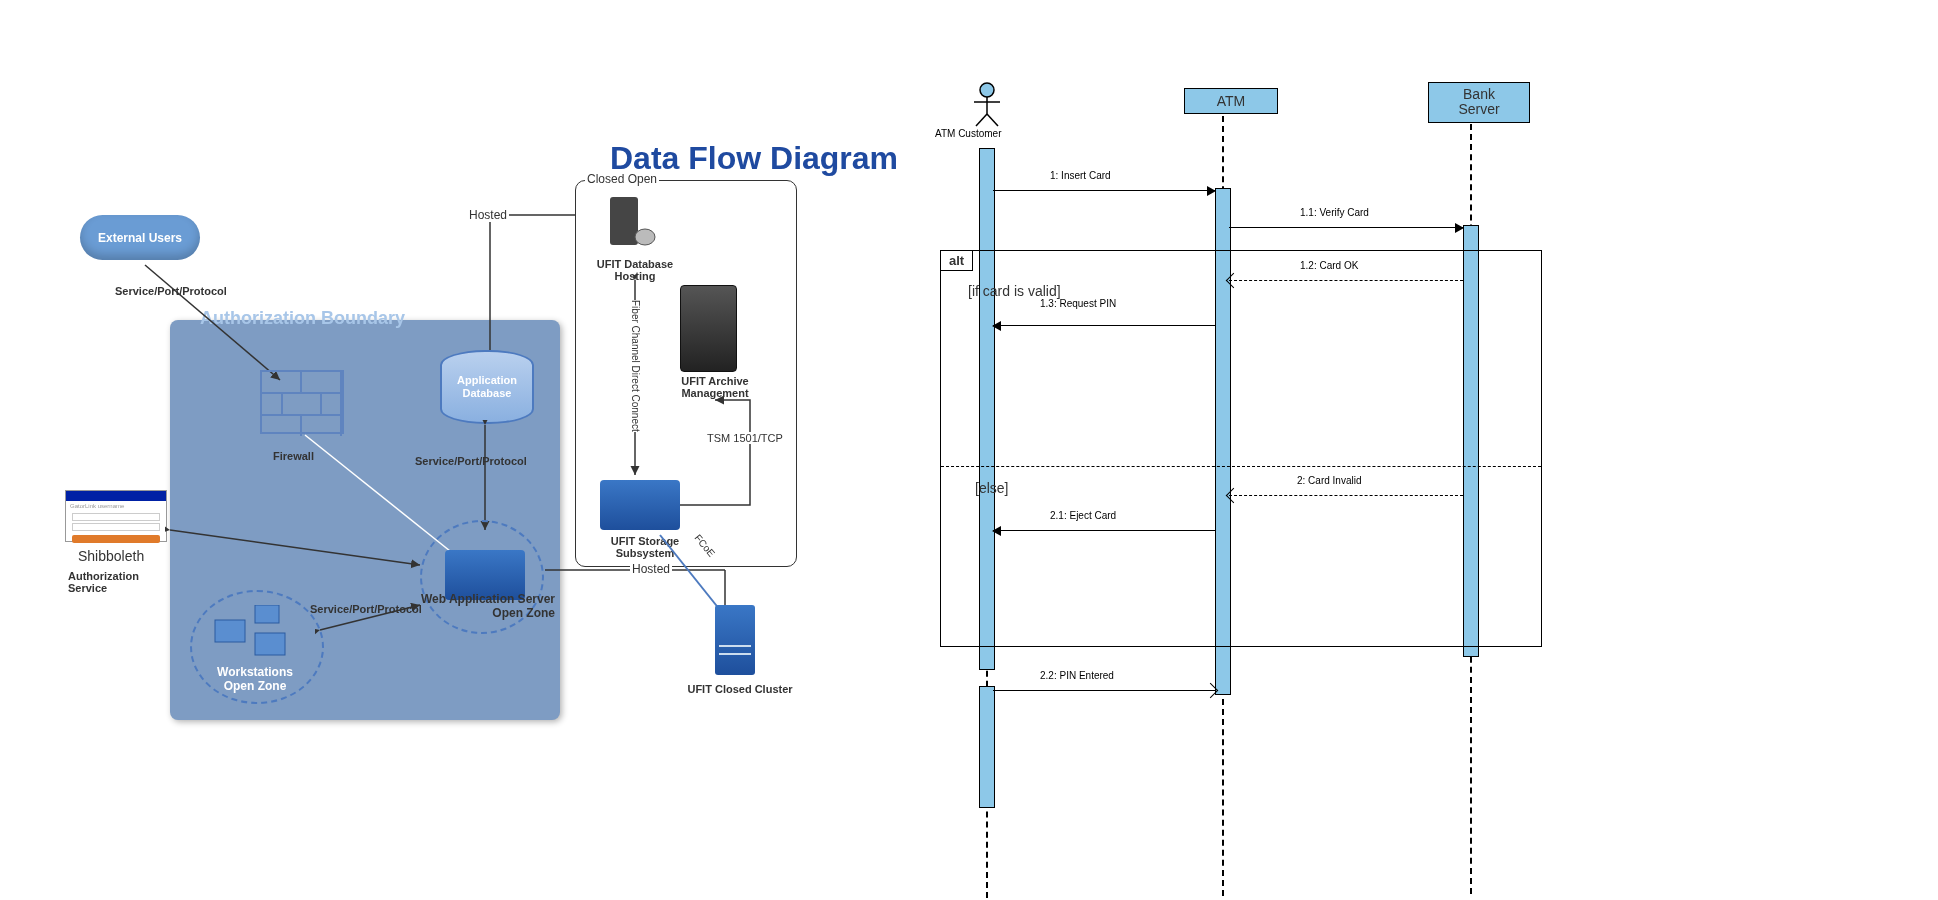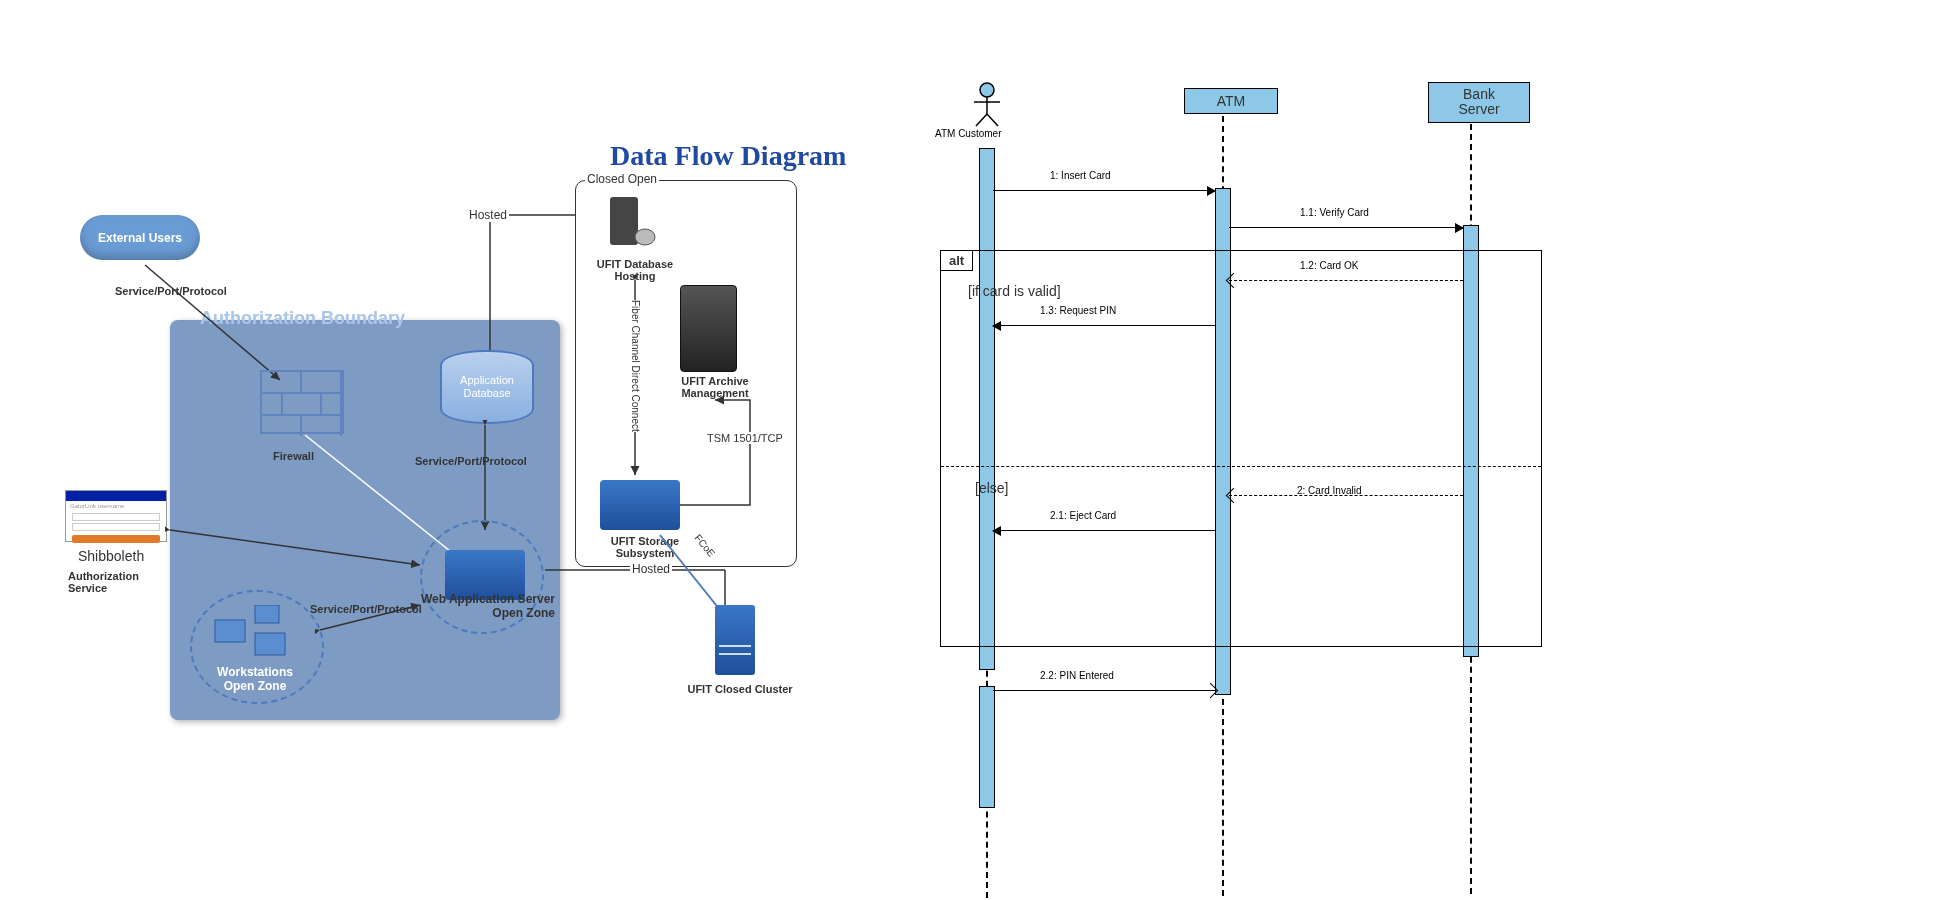--- a/index.html
+++ b/index.html
@@ -2,34 +2,34 @@
 <html><head>
 <meta charset="utf-8">
 <style>
   html,body{margin:0;padding:0;font-family:"Segoe UI",Arial,sans-serif;background:#fff;color:#333}
   .page{position:relative;width:1938px;height:900px}
   .abs{position:absolute}
   
   .uf-logo{font-family:Georgia,serif;font-weight:900;color:#0021a5;font-size:40px;letter-spacing:1px}
   .uf-title{font-family:Georgia,serif;color:#0021a5;font-size:28px}
   .uf-sub{font-size:14px;color:#6a83b5}
-  .dfd-title{font-family:Liberation Serif, serif;font-weight:700;color:#1f4aa0;font-size:28px}
+  .dfd-title{font-family:Liberation Sans, sans-serif;font-weight:700;color:#1f4aa0;font-size:32px}
   .boundary-box{background:#7e9cc3;border-radius:8px;box-shadow:2px 2px 6px rgba(0,0,0,.3)}
   .boundary-title{color:#a8c6e8;font-size:18px;font-weight:600}
   .closed-zone{border:1px solid #333;border-radius:10px}
   .small-label{font-size:12px;color:#333;background:#fff;padding:0 2px}
   .tiny-label{font-size:11px;color:#333;font-weight:600}
   .node-label{font-size:12px;font-weight:600;color:#333;text-align:right}
   .node-label-light{font-size:12px;font-weight:600;color:#fff;text-align:center}
   .firewall{width:80px;height:60px;border:2px solid #5f84bf}
   .firewall .row{height:20px;border-bottom:2px solid #5f84bf;display:flex}
   .firewall .row div{border-right:2px solid #5f84bf;flex:1}
   .cloud{background:#6a9cd4;border-radius:40px;color:#fff;font-size:12px;font-weight:600;display:flex;align-items:center;justify-content:center;box-shadow:inset 0 -5px 10px rgba(0,0,0,.2)}
   .cloud::before,.cloud::after{content:"";position:absolute;background:#6a9cd4;border-radius:50%}
-  .db-cyl{width:90px;height:70px;border:2px solid #4d7abf;border-radius:45px/15px;background:linear-gradient(#b9d0ee,#8ab0e0);display:flex;align-items:center;justify-content:center;color:#fff;font-size:11px;font-weight:400;text-align:center;line-height:1.2}
+  .db-cyl{width:90px;height:70px;border:2px solid #4d7abf;border-radius:45px/15px;background:linear-gradient(#b9d0ee,#8ab0e0);display:flex;align-items:center;justify-content:center;color:#fff;font-size:11px;font-weight:700;text-align:center;line-height:1.2}
   .circle-group{border:2px dashed #4d7abf;border-radius:50%}
   .server-rack{width:70px;height:100px;background:linear-gradient(#555,#222);border-radius:4px;border:1px solid #111}
   .storage-box{width:80px;height:50px;background:linear-gradient(#3a77c6,#1e4f9c);border-radius:4px}
   .vm-box{width:40px;height:70px;background:linear-gradient(#3a77c6,#1e4f9c);border-radius:3px}
   .shib-box{width:100px;height:50px;border:1px solid #999;background:#fff;font-size:6px}
   .shib-bar{height:10px;background:#0021a5}
   .shib-btn{height:8px;background:#e07a2a;margin:4px 6px;border-radius:2px}
   
   .sd-box{border:1px solid #000;background:#8dc8e8;font-size:14px;text-align:center;padding:4px 22px}
   .lifeline{border-left:2px dashed #000;width:0}
@@ -247,26 +247,26 @@
     <div class="alt-tag">alt</div>
     <div class="abs alt-div" style="top:215px;left:0"></div>
   </div>
 
   <div class="abs guard" style="left:968px;top:283px">[if card is valid]</div>
 
   <div class="abs arrow-dash ar-open-left" style="left:1229px;top:280px;width:234px"></div>
   <div class="abs msg-label" style="left:1300px;top:260px">1.2: Card OK</div>
 
   <div class="abs arrow-solid ar-left" style="left:993px;top:325px;width:222px"></div>
-  <div class="abs msg-label" style="left:1040px;top:305px">1.3: Request PIN</div>
+  <div class="abs msg-label" style="left:1040px;top:298px">1.3: Request PIN</div>
 
   <div class="abs guard" style="left:975px;top:480px">[else]</div>
 
   <div class="abs arrow-dash ar-open-left" style="left:1229px;top:495px;width:234px"></div>
-  <div class="abs msg-label" style="left:1297px;top:485px">2: Card Invalid</div>
+  <div class="abs msg-label" style="left:1297px;top:475px">2: Card Invalid</div>
 
   <div class="abs arrow-solid ar-left" style="left:993px;top:530px;width:222px"></div>
   <div class="abs msg-label" style="left:1050px;top:510px">2.1: Eject Card</div>
 
   <div class="abs arrow-solid ar-open-right" style="left:993px;top:690px;width:222px"></div>
   <div class="abs msg-label" style="left:1040px;top:670px">2.2: PIN Entered</div>
 
 </div>
 
 </body></html>

